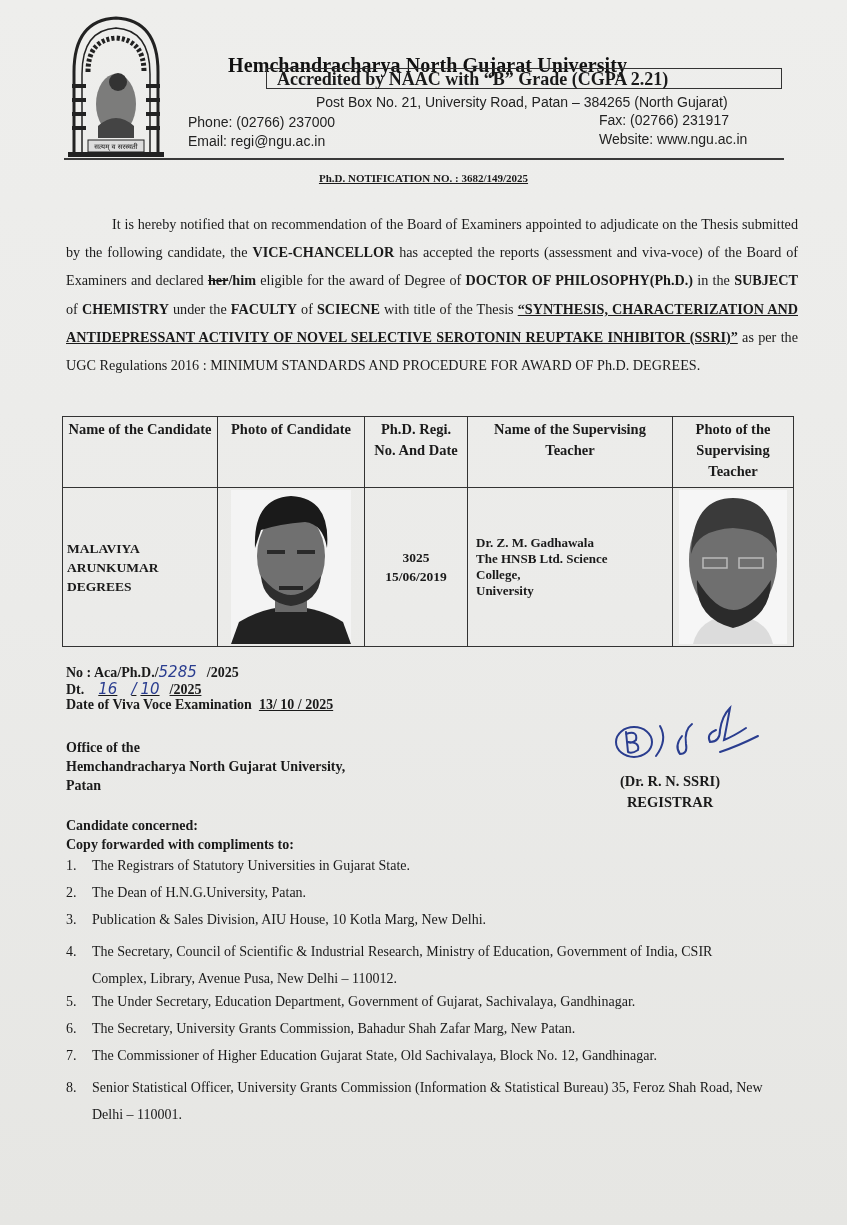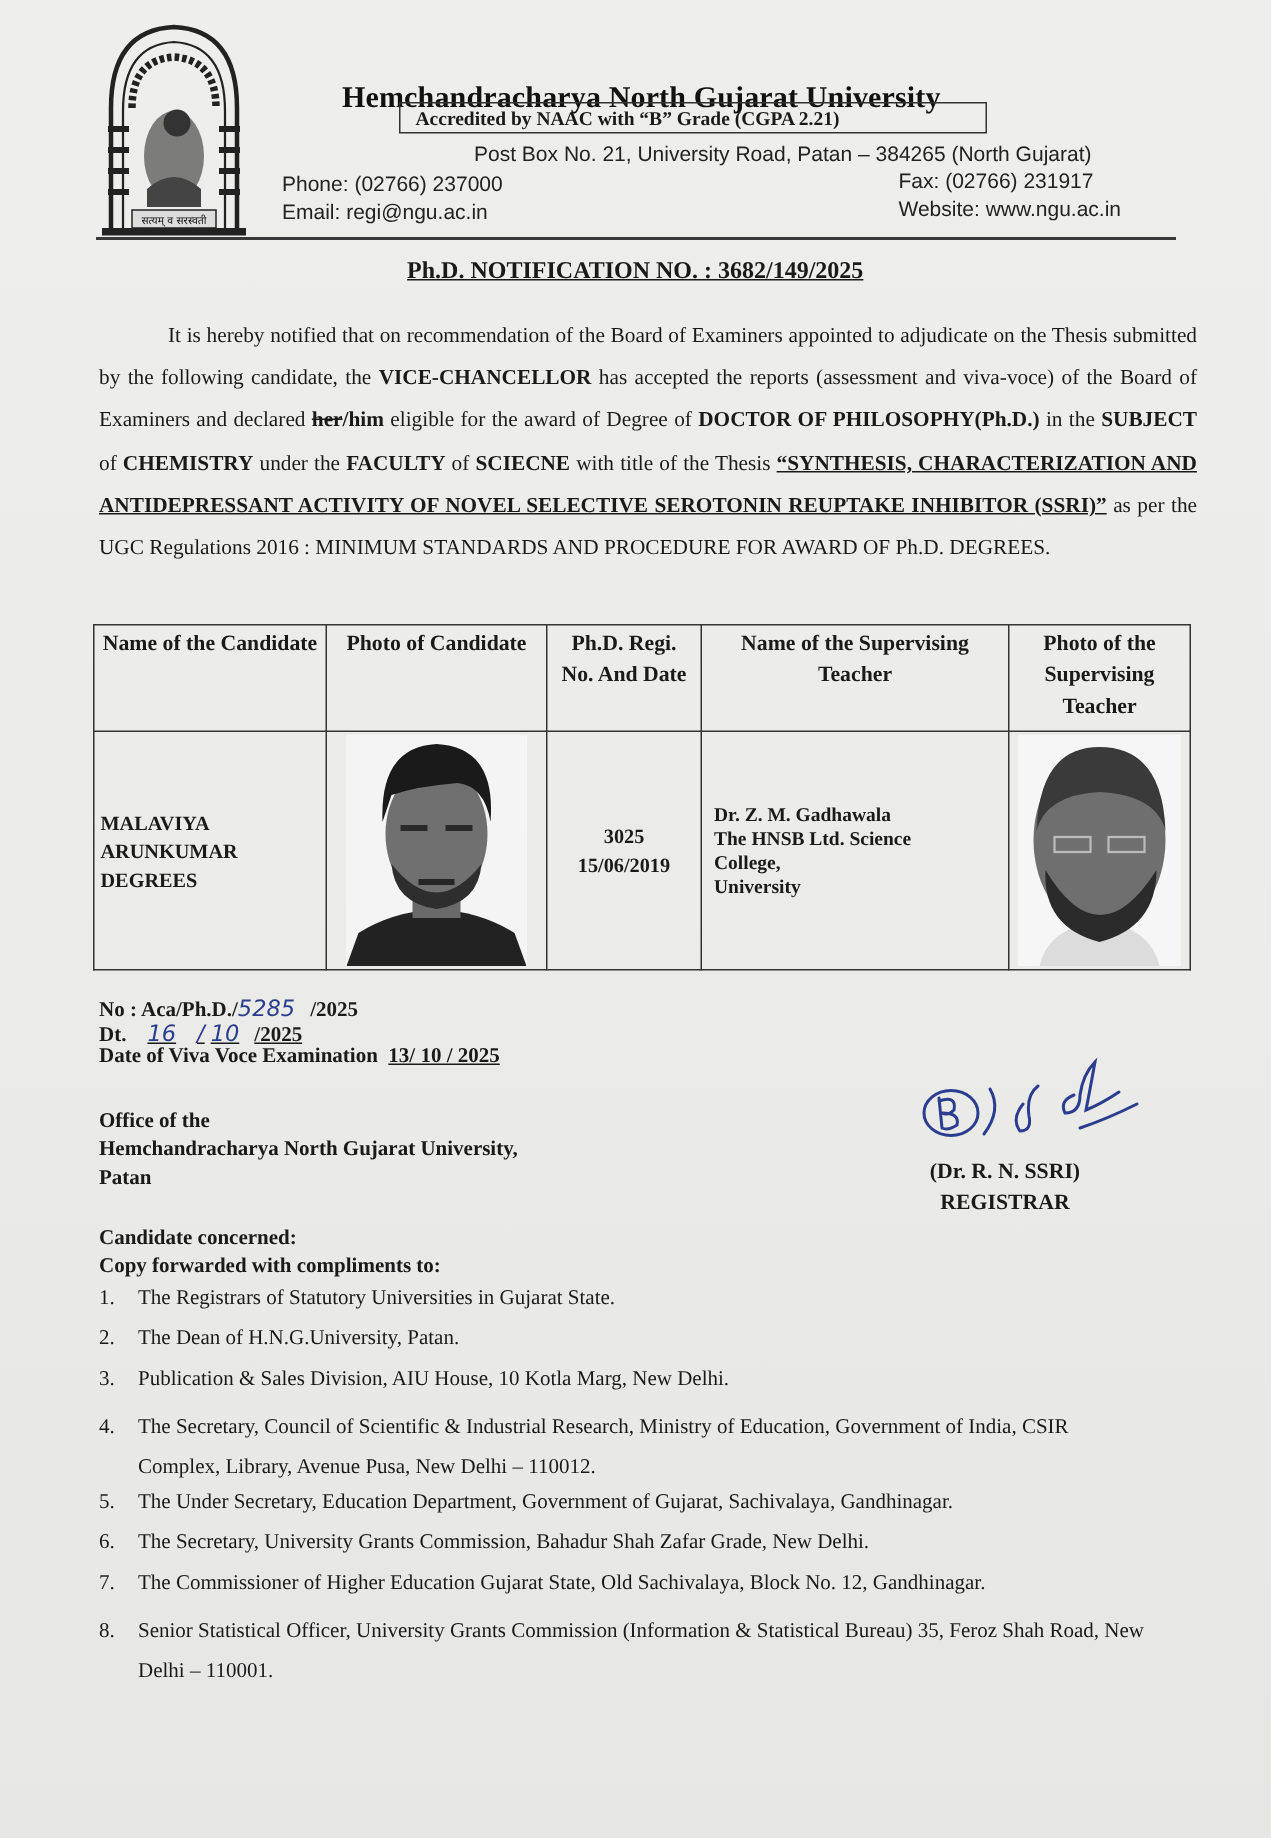--- a/index.html
+++ b/index.html
@@ -17,34 +17,34 @@
   
   .logo {
     position: absolute; left: 68px; top: 14px; width: 96px; height: 144px;
   }
   .uni-name {
     position: absolute; left: 228px; top: 38px;
     font-family: "Liberation Serif", serif; font-size: 20px; font-weight: bold;
     color: #111; letter-spacing: 0.1px; margin-top: 16px;
   }
   .naac-box {
-    position: absolute; left: 266px; top: 68px; width: 392px; height: 21px;
+    position: absolute; left: 266px; top: 68px; width: 516px; height: 21px;
     border: 1px solid #333; box-sizing: border-box;
-    font-family: "Liberation Serif", serif; font-size: 13px; font-weight: bold;
+    font-family: "Liberation Serif", serif; font-size: 18px; font-weight: bold;
     padding-left: 10px; line-height: 20px;
   }
   .hdr-line {
     position: absolute; font-family: "Liberation Sans", sans-serif; font-size: 14px; color: #222;
   }
   .hdr-rule {
     position: absolute; left: 64px; top: 158px; width: 720px; height: 2px; background: #3a3a3a;
   }
   .notif-title {
     position: absolute; left: 0; width: 847px; top: 172px; text-align: center;
-    font-size: 16px; font-weight: bold; text-decoration: underline;
+    font-size: 11px; font-weight: bold; text-decoration: underline;
   }
   .para {
     position: absolute; left: 66px; top: 210px; width: 732px;
     font-size: 14.2px; line-height: 28.2px; text-align: justify;
   }
   .para b { font-weight: bold; }
   .para .u { text-decoration: underline; font-weight: bold; }
   .para .strike { text-decoration: line-through; font-weight: bold; }
   .para .indent { display: inline-block; width: 46px; }
   
@@ -238,21 +238,21 @@
       <li class="two">
           <span class="num">4.</span>
           <span class="txt">The Secretary, Council of Scientific &amp; Industrial Research, Ministry of Education, Government of India, CSIR Complex, Library, Avenue Pusa, New Delhi – 110012.</span>
         </li>
       <li>
           <span class="num">5.</span>
           <span class="txt">The Under Secretary, Education Department, Government of Gujarat, Sachivalaya, Gandhinagar.</span>
         </li>
       <li>
           <span class="num">6.</span>
-          <span class="txt">The Secretary, University Grants Commission, Bahadur Shah Zafar Grade, New Delhi.</span>
+          <span class="txt">The Secretary, University Grants Commission, Bahadur Shah Zafar Marg, New Patan.</span>
         </li>
       <li>
           <span class="num">7.</span>
           <span class="txt">The Commissioner of Higher Education Gujarat State, Old Sachivalaya, Block No. 12, Gandhinagar.</span>
         </li>
       <li class="two">
           <span class="num">8.</span>
           <span class="txt">Senior Statistical Officer, University Grants Commission (Information &amp; Statistical Bureau) 35, Feroz Shah Road, New Delhi – 110001.</span>
         </li>
     </ol>

